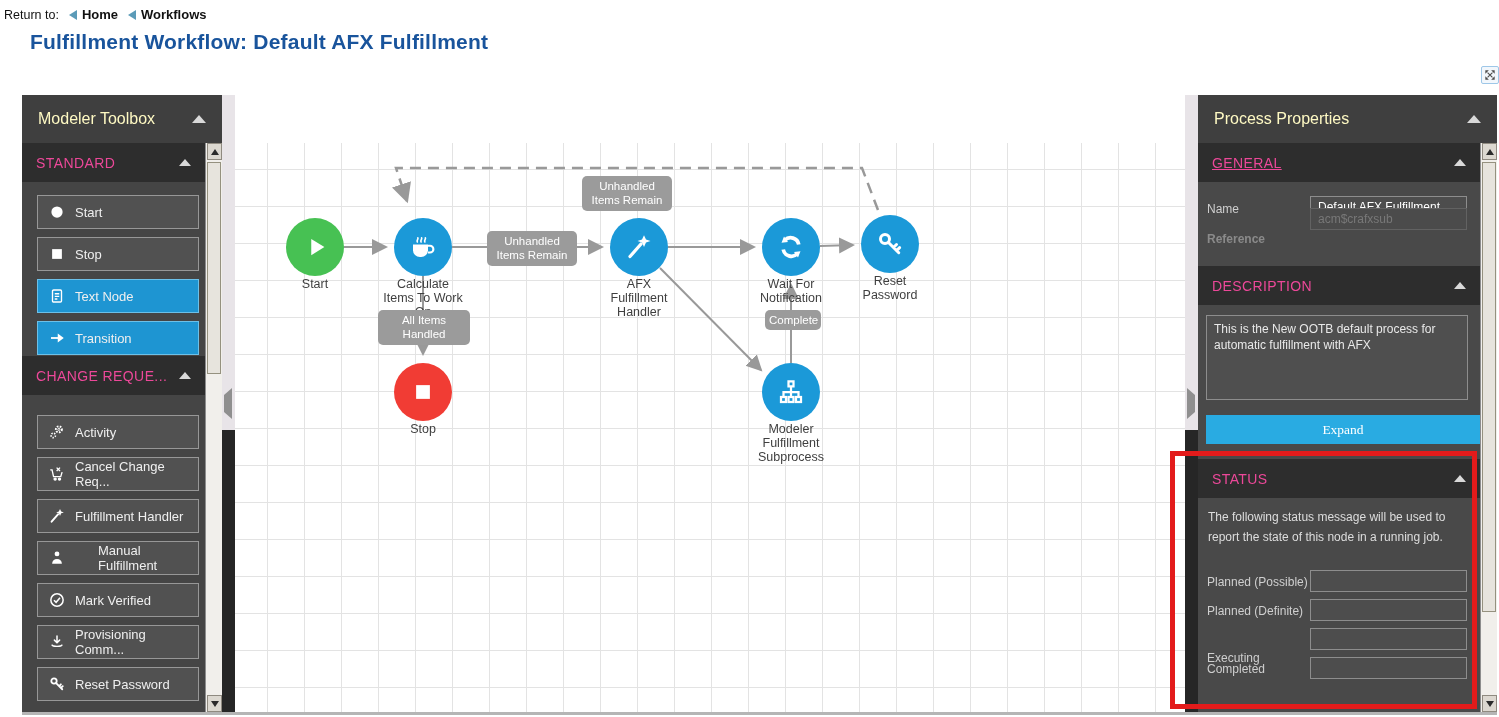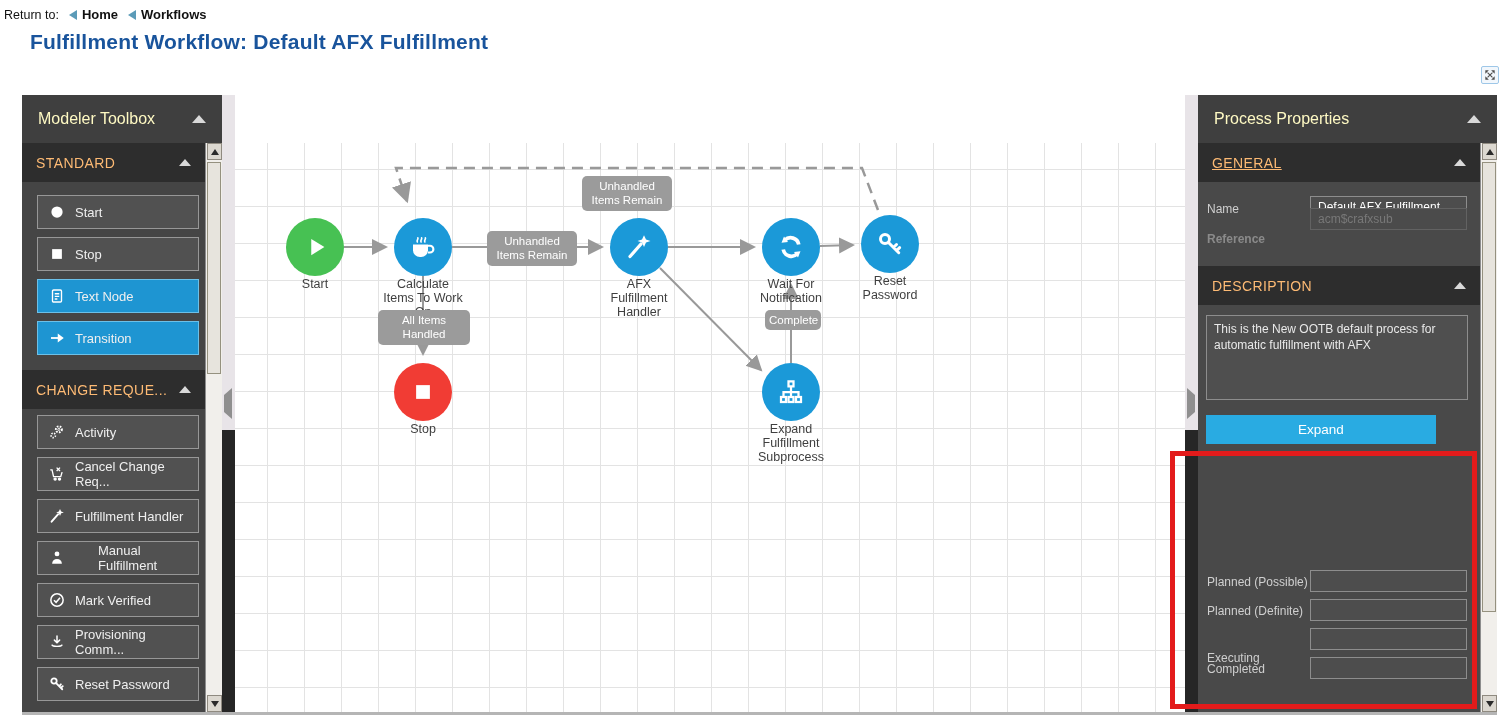--- a/index.html
+++ b/index.html
@@ -13,21 +13,21 @@
   .fs-btn{position:absolute;left:1481px;top:66px;width:16px;height:16px;border:1px solid #9ec7e8;background:#f2f7fc;border-radius:2px;cursor:pointer;}
   .fs-btn svg{width:14px;height:14px;margin:1px;}
 
   
   .workspace{position:absolute;left:22px;top:95px;width:1475px;height:617px;border-bottom:3px solid #b5b5b5;}
 
   
   .toolbox{position:absolute;left:0;top:0;width:200px;height:617px;background:#454545;}
   .panel-header{position:absolute;left:0;top:0;height:48px;width:100%;background:#3f3f3f;color:#fef9c3;font-size:16px;display:flex;align-items:center;justify-content:space-between;padding:0 16px;box-sizing:border-box;}
   .tri-up{width:0;height:0;border-left:7px solid transparent;border-right:7px solid transparent;border-bottom:8px solid #d9d9d9;display:inline-block;}
-  .sec-bar{position:absolute;left:0;width:183px;height:39px;background:#2d2d2d;color:#fdba74;font-size:14px;letter-spacing:.4px;display:flex;align-items:center;justify-content:space-between;padding:0 14px;box-sizing:border-box;cursor:pointer;}
+  .sec-bar{position:absolute;left:0;width:183px;height:39px;background:#2d2d2d;color:#ec4899;font-size:14px;letter-spacing:.4px;display:flex;align-items:center;justify-content:space-between;padding:0 14px;box-sizing:border-box;cursor:pointer;}
   .sec-bar .tri-up{border-left-width:6px;border-right-width:6px;border-bottom-width:7px;}
   .tb-item{position:absolute;left:15px;width:162px;height:34px;background:#515151;border:1px solid #979797;color:#efefef;font-size:13px;display:flex;align-items:center;gap:9px;padding:0 0 0 10px;box-sizing:border-box;cursor:pointer;}
   .tb-item.blue{background:#1e95d2;border-color:#6cc0e8;}
   .tb-item .ticon{width:18px;height:18px;flex:0 0 18px;display:flex;}
   .tb-item .ticon svg{width:18px;height:18px;}
 
   
   .vscroll{position:absolute;top:48px;width:17px;height:569px;background:#f1efeb;border-left:1px solid #8d8d8d;box-sizing:border-box;}
   .vs-btn{position:absolute;left:1px;width:15px;height:17px;background:#dcd8d0;border:1px solid #8f8a80;box-sizing:border-box;display:flex;align-items:center;justify-content:center;cursor:pointer;}
   .vs-up{top:0;}
@@ -59,21 +59,21 @@
   .edge-label{position:absolute;background:#9b9b9b;color:#fff;font-size:11.5px;text-align:center;border-radius:5px;padding:3px 4px;line-height:1.25;box-sizing:border-box;cursor:default;}
 
   
   .props{position:absolute;left:1176px;top:0;width:299px;height:617px;background:#494949;}
   .props .sec-bar{width:282px;}
   .prop-label{position:absolute;left:9px;color:#cfcfcf;font-size:12px;cursor:default;}
   .prop-input{position:absolute;left:112px;width:157px;height:22px;background:#4d4d4d;border:1px solid #8d8d8d;color:#fff;font-size:12px;padding:0 7px;box-sizing:border-box;font-family:"Liberation Sans",sans-serif;}
   .prop-input.dim{border-color:#626262;color:#787878;background:#4b4b4b;}
   .prop-label.dim{color:#8a8a8a;}
   .desc-area{position:absolute;left:8px;top:220px;width:262px;height:85px;background:#4f4f4f;border:1px solid #8d8d8d;color:#e9e9e9;font-size:12px;padding:5px 7px;box-sizing:border-box;resize:none;font-family:"Liberation Sans",sans-serif;line-height:1.35;}
-  .expand-btn{position:absolute;left:8px;top:320px;width:230px;height:29px;background:#29abe2;border:none;color:#fff;font-size:13.5px;cursor:pointer;font-family:Liberation Sans, sans-serif;}
+  .expand-btn{position:absolute;left:8px;top:320px;width:274px;height:29px;background:#29abe2;border:none;color:#fff;font-size:13.5px;cursor:pointer;font-family:Liberation Serif, serif;}
   .status-msg{position:absolute;left:10px;top:413px;width:258px;color:#dddddd;font-size:12px;line-height:1.65;cursor:default;}
   .red-outline{position:absolute;left:1148px;top:356px;width:307px;height:258px;border:5px solid #e31b1b;box-sizing:border-box;pointer-events:none;z-index:50;}
 </style>
 </head>
 <body>
 
 <div class="page">
 
   <div class="crumb-row">
     <span>Return to:</span>
@@ -135,21 +135,21 @@
           </div>
           <div class="tb-item blue" style="top: 226px;">
             <span class="ticon">
               <svg viewBox="0 0 24 24" fill="#fff">
                 <path d="M4 10.8h10v2.4H4z"></path>
                 <path d="M13 6l8 6-8 6z"></path>
               </svg>
             </span>
             <span>Transition</span>
           </div>
-          <div class="sec-bar" style="top: 275px;">
+          <div class="sec-bar" style="top: 261px;">
             <span>CHANGE REQUE...</span>
             <i class="tri-up"></i>
           </div>
           <div class="tb-item" style="top: 320px;">
             <span class="ticon">
               <svg viewBox="0 0 24 24" fill="none" stroke="#fff">
                 <circle cx="14.5" cy="8.5" r="4" stroke-width="2.6" stroke-dasharray="2.2 1.7"></circle>
                 <circle cx="14.5" cy="8.5" r="1.4" stroke-width="1.3"></circle>
                 <circle cx="7" cy="16.5" r="2.9" stroke-width="2.2" stroke-dasharray="1.8 1.5"></circle>
               </svg>
@@ -308,21 +308,21 @@
             <span style="display: flex;">
               <svg viewBox="0 0 24 24" fill="none" stroke="#fff" stroke-width="1.8">
                 <rect x="10" y="3.5" width="4" height="4"></rect>
                 <rect x="4" y="16" width="4" height="4"></rect>
                 <rect x="10" y="16" width="4" height="4"></rect>
                 <rect x="16" y="16" width="4" height="4"></rect>
                 <path d="M12 7.5V12M6 16v-4h12v4M12 12v4"></path>
               </svg>
             </span>
           </div>
-          <div class="node-label" style="left: 516px; top: 279px;">Expand Fulfillment Subprocess</div>
+          <div class="node-label" style="left: 516px; top: 279px;">Modeler Fulfillment Subprocess</div>
           <div class="edge-label" style="left: 252px; top: 88px; width: 90px;">Unhandled Items Remain</div>
           <div class="edge-label" style="left: 347px; top: 33px; width: 90px;">Unhandled Items Remain</div>
           <div class="edge-label" style="left: 143px; top: 167px; width: 92px;">All Items Handled</div>
           <div class="edge-label" style="left: 530px; top: 167px; width: 56px;">Complete</div>
         </div>
     </div>
 
     <div class="strip" style="left:1163px;">
       <div class="strip-handle"><i class="tri-right-gray"></i></div>
       <div class="dark-tail"></div>
@@ -343,20 +343,25 @@
       <div class="prop-label dim" style="top:137px;font-weight:bold;">Reference</div>
       <input class="prop-input dim" style="top: 113px;" disabled="" value="acm$crafxsub">
 
       <div class="sec-bar" style="top:171px;">
         <span>DESCRIPTION</span>
         <i class="tri-up"></i>
       </div>
       <textarea class="desc-area" style="">This is the New OOTB default process for automatic fulfillment with AFX</textarea>
       <button class="expand-btn">Expand</button>
 
+      <div class="sec-bar" style="top:364px;">
+        <span>STATUS</span>
+        <i class="tri-up"></i>
+      </div>
+      <div class="status-msg">The following status message will be used to report the state of this node in a running job.</div>
       <div id="status-fields">
           <div class="prop-label" style="top: 480px;">Planned (Possible)</div>
           <input class="prop-input" style="top: 475px;">
           <div class="prop-label" style="top: 509px;">Planned (Definite)</div>
           <input class="prop-input" style="top: 504px;">
           <div class="prop-label" style="top: 556px;">Executing</div>
           <input class="prop-input" style="top: 533px;">
           <div class="prop-label" style="top: 567px;">Completed</div>
           <input class="prop-input" style="top: 562px;">
         </div>

